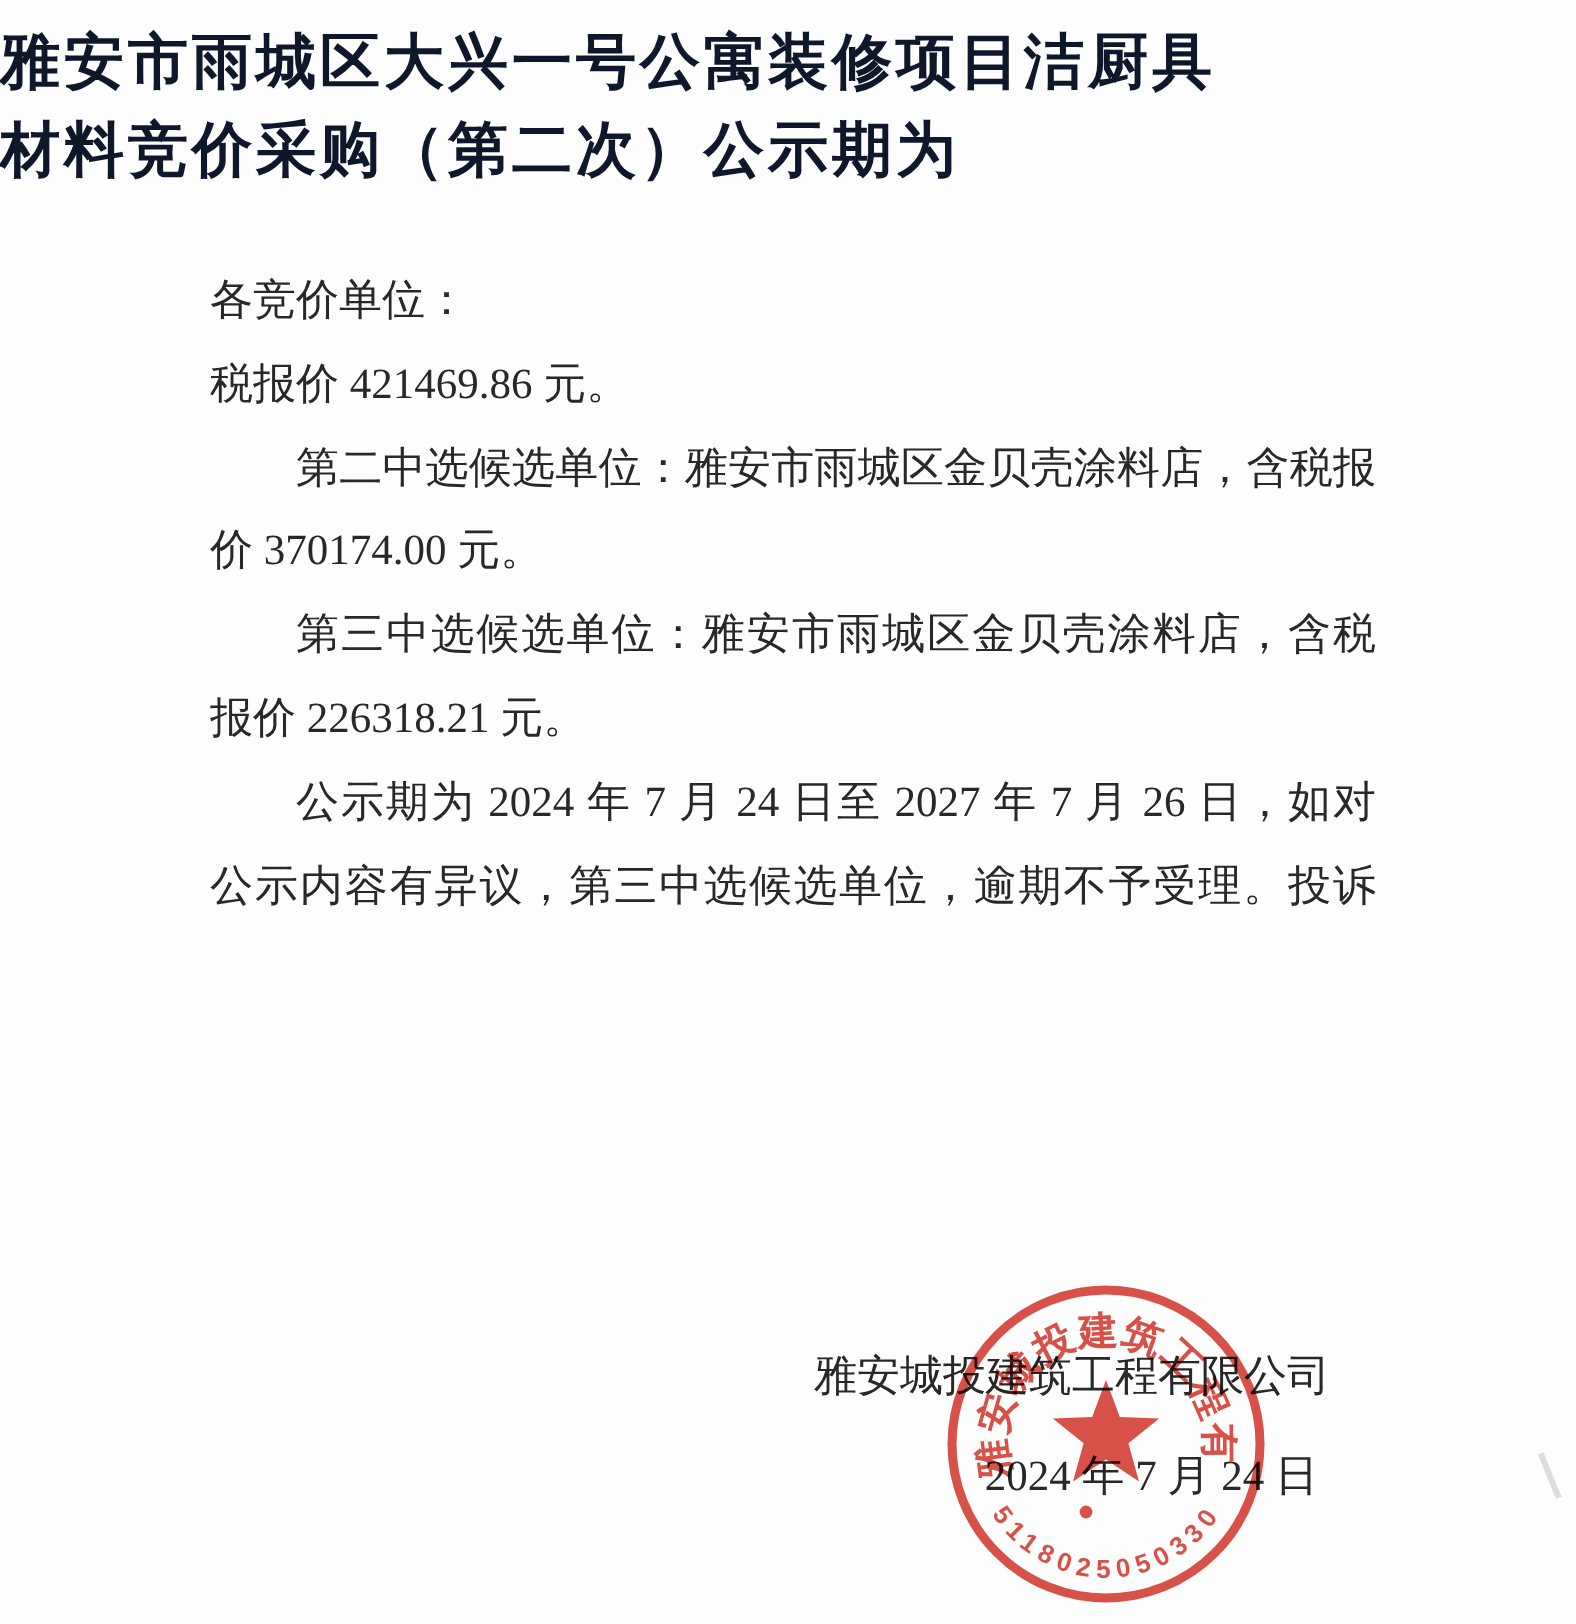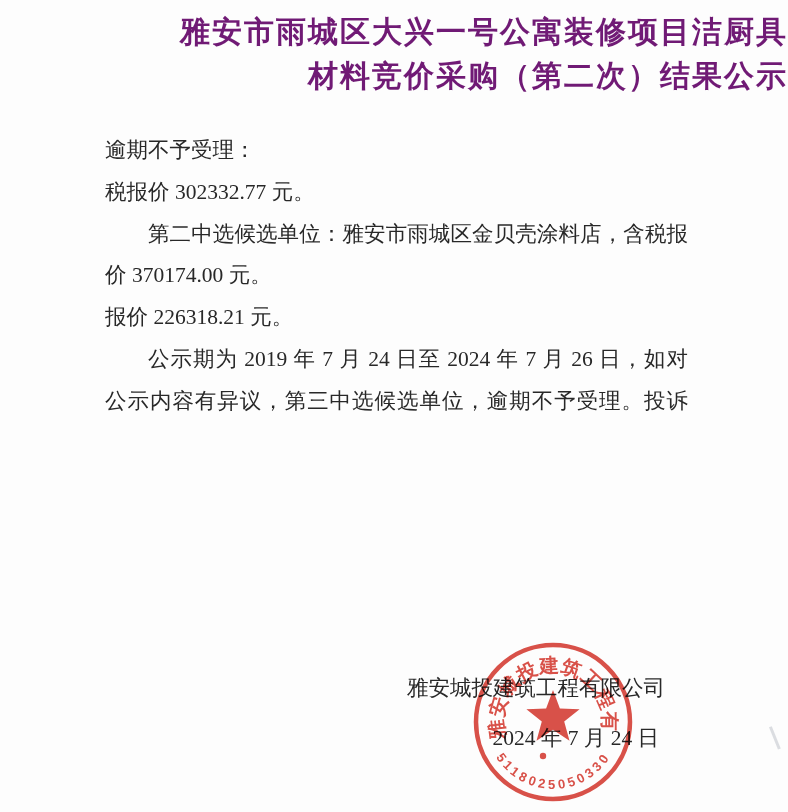--- a/index.html
+++ b/index.html
@@ -6,26 +6,26 @@
   .page {
     position:relative;
     width:788px; height:812px;
     background:#fdfdfd;
     overflow:hidden;
     font-family:"Liberation Serif", serif;
     color:#282828;
   }
   .title {
     position:absolute; top:10px; left:0; right:0;
-    text-align:right;
+    text-align:left;
     font-family:"Liberation Sans", sans-serif;
     font-weight:700;
     font-size:30px; line-height:44px;
     letter-spacing:2px;
-    color:#701a75;
+    color:#0f172a;
   }
   .body-text {
     position:absolute; top:130px; left:105px;
     width:583px;
     font-size:21.5px; line-height:41.8px;
   }
   .line { min-height:41.8px; }
   .indent { text-indent:43px; }
   .justify { text-align:justify; text-align-last:justify; }
   .sig-company {
@@ -57,30 +57,31 @@
     opacity:0.65;
   }
 </style>
 </head>
 <body>
 
 <div class="page">
 
   <div class="title">
     <div>雅安市雨城区大兴一号公寓装修项目洁厨具</div>
-    <div>材料竞价采购（第二次）结果公示</div>
+    <div>材料竞价采购（第二次）公示期为</div>
   </div>
 
   <div class="body-text">
-    <div class="line">逾期不予受理：</div>
-    <div class="line">税报价 302332.77 元。</div>
+    <div class="line">各竞价单位：</div>
+    <div class="line">税报价 421469.86 元。</div>
     <div class="line indent justify">第二中选候选单位：雅安市雨城区金贝壳涂料店，含税报</div>
     <div class="line">价 370174.00 元。</div>
+    <div class="line indent justify">第三中选候选单位：雅安市雨城区金贝壳涂料店，含税</div>
     <div class="line">报价 226318.21 元。</div>
-    <div class="line indent justify">公示期为 2019 年 7 月 24 日至 2024 年 7 月 26 日，如对</div>
+    <div class="line indent justify">公示期为 2024 年 7 月 24 日至 2027 年 7 月 26 日，如对</div>
     <div class="line justify">公示内容有异议，第三中选候选单位，逾期不予受理。投诉</div>
   </div>
 
   <div class="sig-company">雅安城投建筑工程有限公司</div>
   <div class="sig-date">2024 年 7 月 24 日</div>
 
   <div class="seal">
     <svg viewBox="0 0 170 170" xmlns="http://www.w3.org/2000/svg">
       <defs>
         <path id="ring-path" d="M 38 102.1 A 50 50 0 1 1 132 102.1" fill="none"></path>

